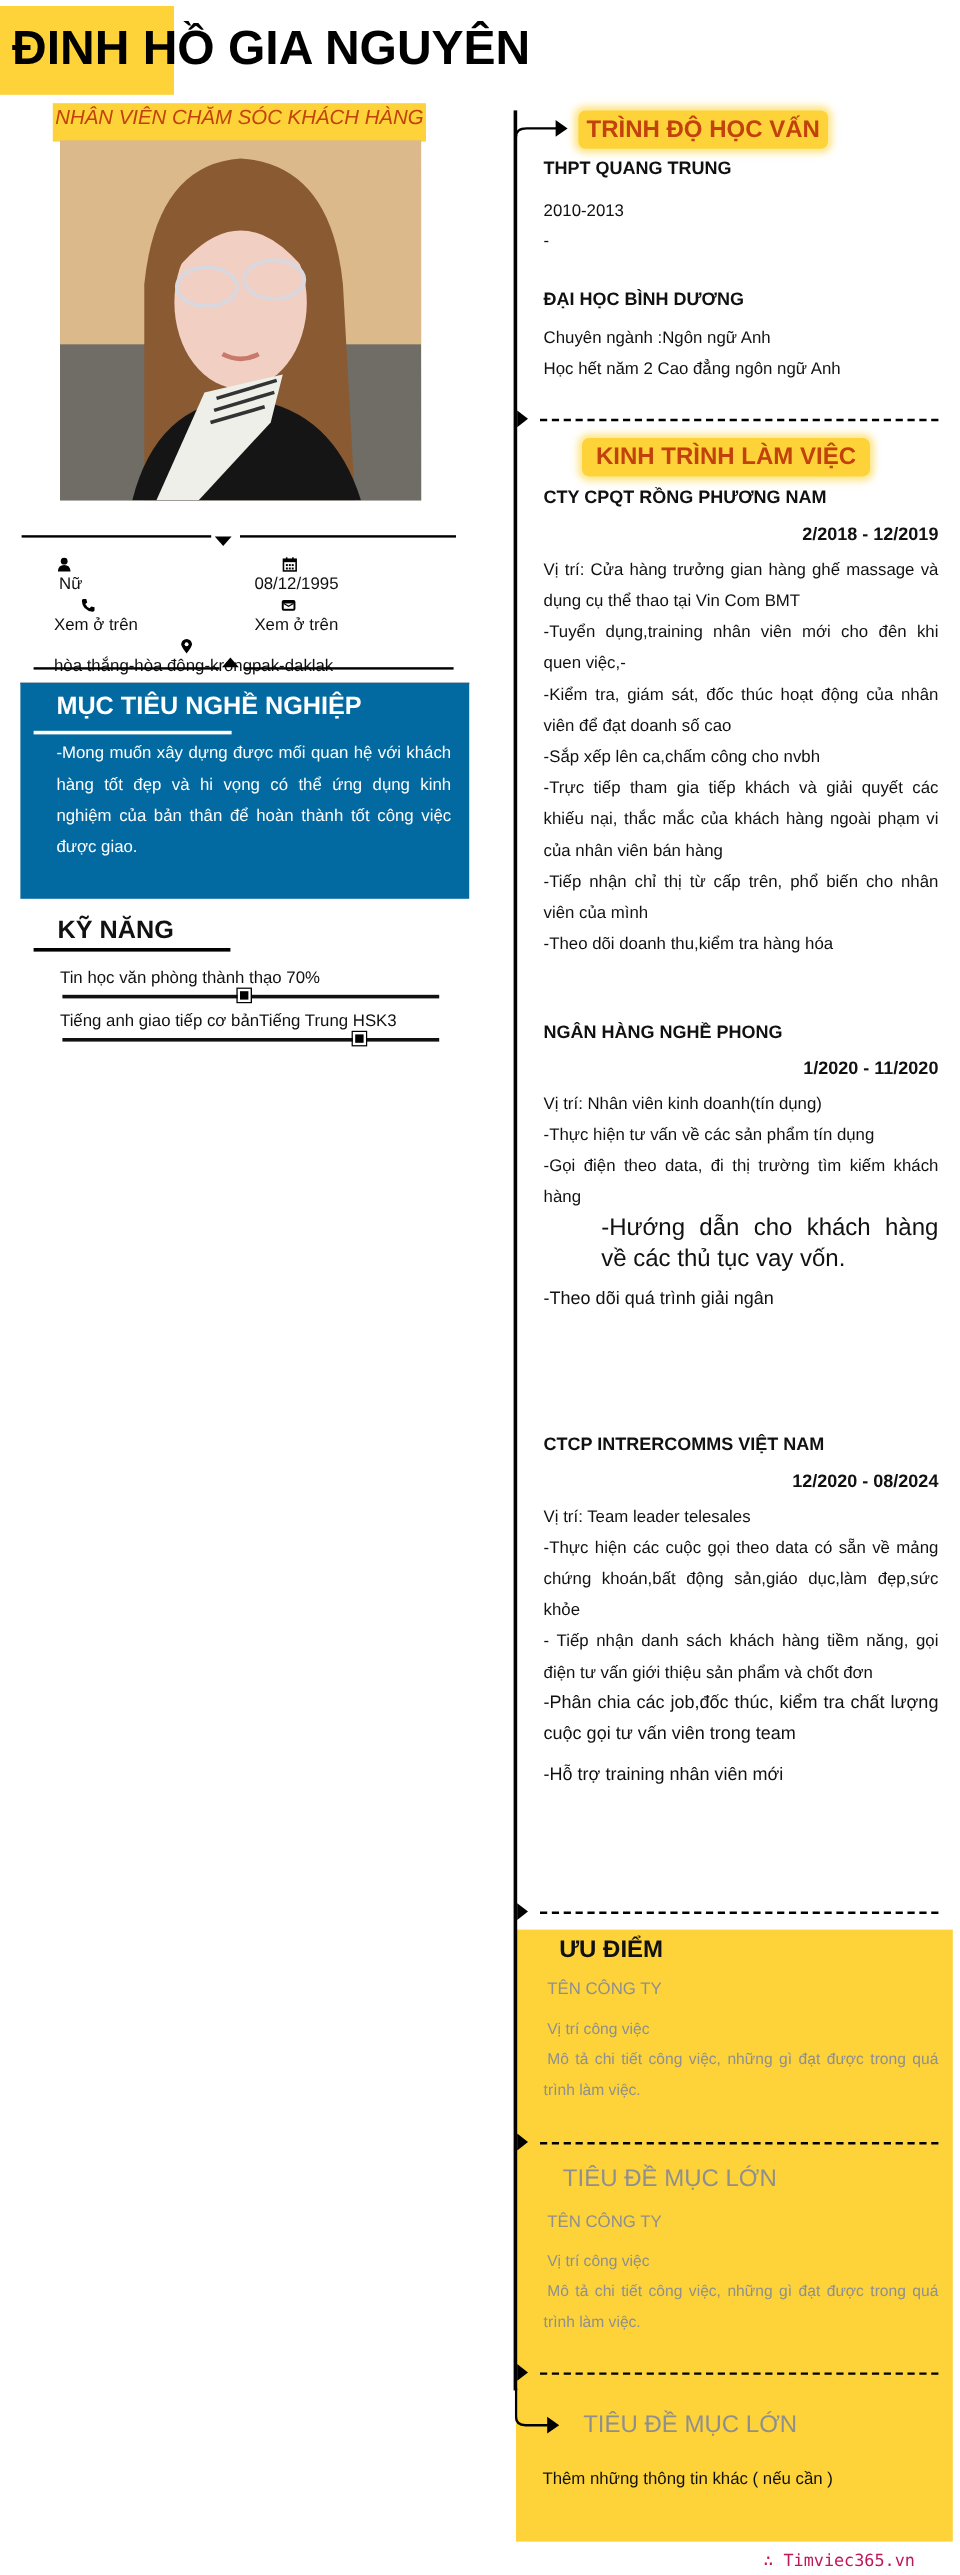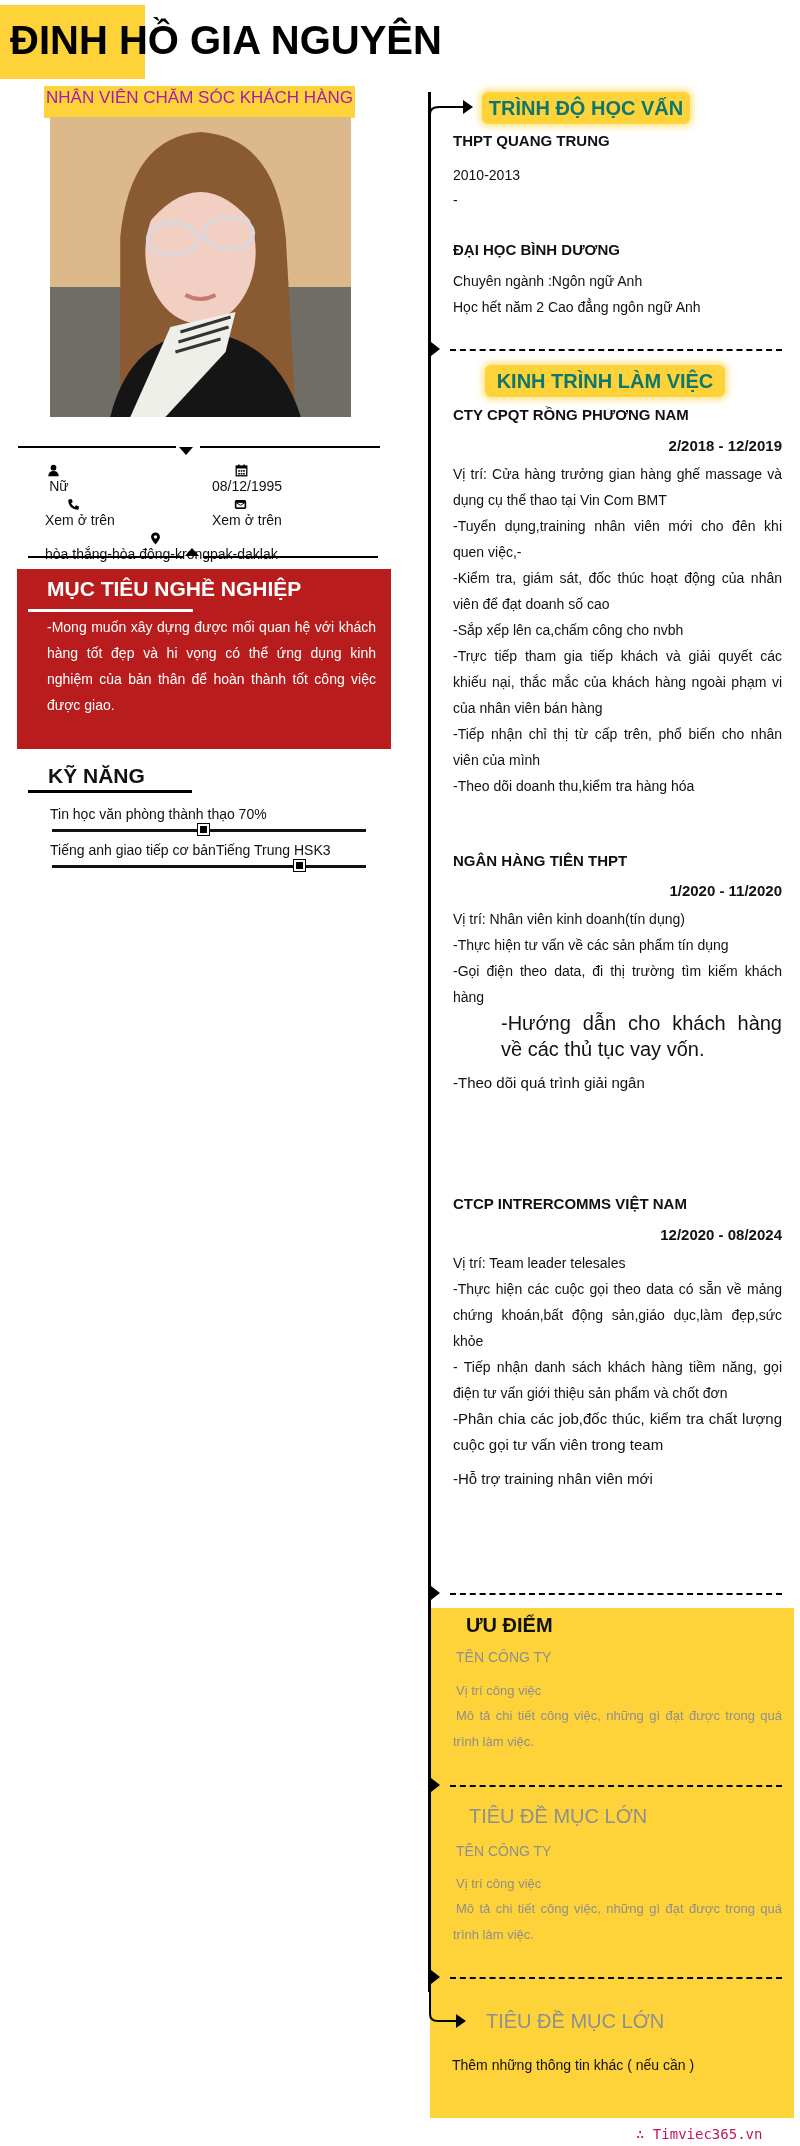--- a/index.html
+++ b/index.html
@@ -2,49 +2,49 @@
 <html><head>
   <meta charset="utf-8">
   <style>
     * { box-sizing: border-box; margin: 0; padding: 0; }
     html, body { width: 800px; height: 2146px; background: #ffffff; }
     body { position: relative; font-family: "Liberation Sans", "DejaVu Sans", sans-serif; color: #111; overflow: hidden; }
 
     
     .name-bg { position: absolute; left: 0; top: 5px; width: 145px; height: 74px; background: #fdd339; }
     .name { position: absolute; left: 10px; top: 18px; font-size: 40px; font-weight: bold; color: #000; letter-spacing: 0px; white-space: nowrap; }
-    .job-title { position: absolute; left: 44px; top: 86px; height: 32px; width: 311px; background: #fdd339; font-size: 17px; line-height: 23px; text-align: center; color: #a21caf; white-space: nowrap; }
+    .job-title { position: absolute; left: 44px; top: 86px; height: 32px; width: 311px; background: #fdd339; font-size: 17px; line-height: 23px; text-align: center; color: #c2410c; white-space: nowrap; font-style: italic; }
     .photo { position: absolute; left: 50px; top: 117px; width: 301px; height: 300px; overflow: hidden;
       background: linear-gradient(180deg, #d8b98a 0%, #c9a87a 55%, #7a7a72 70%, #4b4b48 100%); }
     .photo svg { width: 100%; height: 100%; display: block; }
 
     .info-line { position: absolute; height: 2px; background: #000; }
     .tri-down { position: absolute; width: 0; height: 0; border-left: 7px solid transparent; border-right: 7px solid transparent; border-top: 8px solid #000; }
     .tri-up { position: absolute; width: 0; height: 0; border-left: 7px solid transparent; border-right: 7px solid transparent; border-bottom: 8px solid #000; }
 
     .info-item { position: absolute; display: flex; align-items: center; font-size: 14px; color: #111; white-space: nowrap; flex-direction: column; }
     .info-item .ico { width: 16px; height: 16px; margin-right: 12px; display: inline-flex; align-items: center; justify-content: center; }
     .info-item .ico svg { width: 13px; height: 13px; }
 
-    .objective { position: absolute; left: 17px; top: 569px; width: 374px; height: 180px; background: #b91c1c; color: #fff; }
+    .objective { position: absolute; left: 17px; top: 569px; width: 374px; height: 180px; background: #0369a1; color: #fff; }
     .objective h2 { position: absolute; left: 30px; top: 8px; font-size: 21px; font-weight: bold; color: #fff; white-space: nowrap; }
     .objective .uline { position: absolute; left: 11px; top: 40px; width: 165px; height: 3px; background: #fff; }
     .objective p { position: absolute; left: 30px; top: 45px; width: 329px; font-size: 14px; line-height: 26px; text-align: justify; color: #fff; }
 
     .skills-title { position: absolute; left: 48px; top: 764px; font-size: 21px; font-weight: bold; color: #111; }
     .skills-uline { position: absolute; left: 28px; top: 790px; width: 164px; height: 3px; background: #000; }
     .skill-label { position: absolute; left: 50px; font-size: 14px; color: #111; white-space: nowrap; }
     .skill-bar { position: absolute; left: 52px; width: 314px; height: 3px; background: #111; }
     .skill-knob { position: absolute; top: -5px; width: 11px; height: 11px; background: #000; border: 2px solid #fff; outline: 1px solid #000; }
 
     
     .timeline { position: absolute; left: 428px; top: 92px; width: 3px; height: 1900px; background: #000; }
     .yellow-panel { position: absolute; left: 430px; top: 1608px; width: 364px; height: 510px; background: #fdd339; }
 
-    .section-badge { position: absolute; height: 32px; background: #fdd339; font-size: 20px; font-weight: bold; line-height: 32px; text-align: center; color: #0f766e; white-space: nowrap;
+    .section-badge { position: absolute; height: 32px; background: #fdd339; font-size: 20px; font-weight: bold; line-height: 32px; text-align: center; color: #c2410c; white-space: nowrap;
       border-radius: 6px; box-shadow: 0 0 6px 3px rgba(253,211,57,0.6); }
     .arrow-connector { position: absolute; }
 
     .r-text { position: absolute; left: 453px; width: 329px; font-size: 14px; color: #111; }
     .r-bold { font-weight: bold; font-size: 15px; }
     .r-date { position: absolute; right: 18px; font-weight: bold; font-size: 15px; text-align: right; }
     .r-body { line-height: 26px; text-align: justify; }
     .r-body div { }
 
     .dash { position: absolute; left: 450px; width: 332px; height: 0; border-top: 2px dashed #000; }
@@ -186,21 +186,21 @@
 <div class="r-text r-body" style="top:461px;">
   <div>Vị trí: Cửa hàng trưởng gian hàng ghế massage và dụng cụ thể thao tại Vin Com BMT</div>
   <div>-Tuyển dụng,training nhân viên mới cho đên khi quen việc,-</div>
   <div> -Kiểm tra, giám sát, đốc thúc hoạt động của nhân viên để đạt doanh số cao</div>
   <div>-Sắp xếp lên ca,chấm công cho nvbh</div>
   <div>-Trực tiếp tham gia tiếp khách và giải quyết các khiếu nại, thắc mắc của khách hàng ngoài phạm vi của nhân viên bán hàng</div>
   <div>-Tiếp nhận chỉ thị từ cấp trên, phổ biến cho nhân viên của mình</div>
   <div>-Theo dõi doanh thu,kiểm tra hàng hóa</div>
 </div>
 
-<div class="r-text r-bold" style="top:852px;">NGÂN HÀNG TIÊN THPT</div>
+<div class="r-text r-bold" style="top:852px;">NGÂN HÀNG NGHỀ PHONG</div>
 <div class="r-text" style="top:882px; height:20px;">
   <span class="r-date" style="right:0;">1/2020 - 11/2020</span>
 </div>
 <div class="r-text r-body" style="top:906px;">
   <div>Vị trí: Nhân viên kinh doanh(tín dụng)</div>
   <div>-Thực hiện tư vấn về các sản phẩm tín dụng</div>
   <div>-Gọi điện theo data, đi thị trường tìm kiếm khách hàng</div>
   <div style="font-size:20px;margin-left:48px;">-Hướng dẫn cho khách hàng về các thủ tục vay vốn.</div>
   <div style="font-size:15px; margin-top:8px;">-Theo dõi quá trình giải ngân</div>
 </div>

